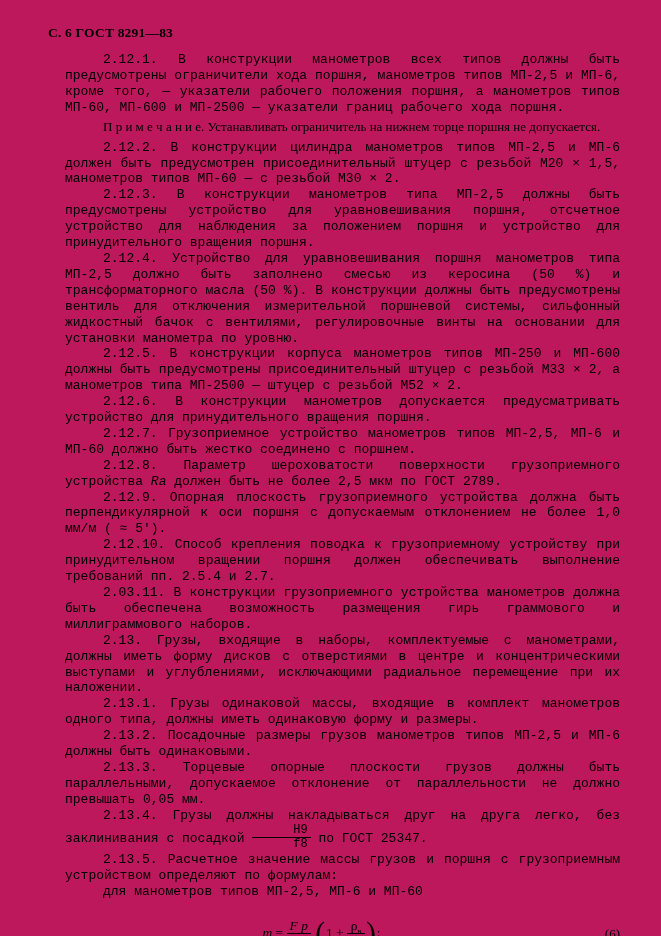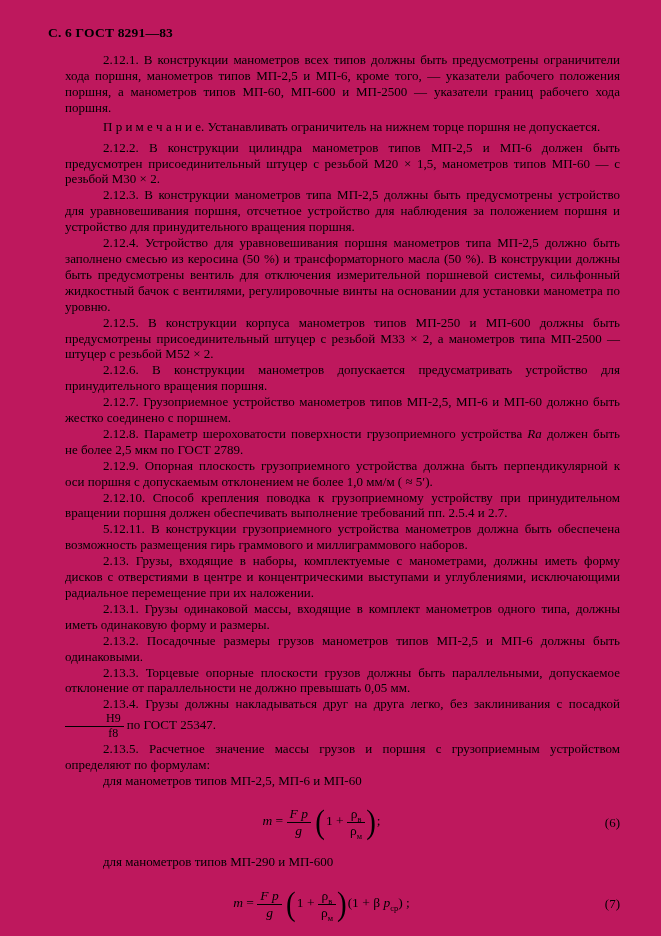--- a/index.html
+++ b/index.html
@@ -26,20 +26,21 @@
     left: 65px;
     top: 52px;
     width: 555px;
     font-size: 13px;
     line-height: 15.9px;
   }
   p.para, p.plain {
     margin: 0;
     text-indent: 38px;
     text-align: justify;
+    font-family: Liberation Mono, monospace;
   }
   p.plain { text-align: left; }
   p.note {
     margin: 4px 0 6px 0;
     text-indent: 38px;
     font-size: 13px;
     line-height: 14px;
     text-align: justify;
   }
   .it { font-style: italic; }
@@ -93,21 +94,21 @@
       <p class="note">П р и м е ч а н и е.  Устанавливать ограничитель на нижнем торце поршня не допускается.</p>
       <p class="para">2.12.2.  В конструкции цилиндра манометров типов МП-2,5 и МП-6 должен быть предусмотрен присоединительный штуцер с резьбой М20 × 1,5, манометров типов МП-60 — с резьбой М30 × 2.</p>
       <p class="para">2.12.3.  В конструкции манометров типа МП-2,5 должны быть предусмотрены устройство для уравновешивания поршня, отсчетное устройство для наблюдения за положением поршня и устройство для принудительного вращения поршня.</p>
       <p class="para">2.12.4.  Устройство для уравновешивания поршня манометров типа МП-2,5 должно быть заполнено смесью из керосина (50 %) и трансформаторного масла (50 %). В конструкции должны быть предусмотрены вентиль для отключения измерительной поршневой системы, сильфонный жидкостный бачок с вентилями, регулировочные винты на основании для установки манометра по уровню.</p>
       <p class="para">2.12.5.  В конструкции корпуса манометров типов МП-250 и МП-600 должны быть предусмотрены присоединительный штуцер с резьбой М33 × 2, а манометров типа МП-2500 — штуцер с резьбой М52 × 2.</p>
       <p class="para">2.12.6.  В конструкции манометров допускается предусматривать устройство для принудительного вращения поршня.</p>
       <p class="para">2.12.7.  Грузоприемное устройство манометров типов МП-2,5, МП-6 и МП-60 должно быть жестко соединено с поршнем.</p>
       <p class="para">2.12.8.  Параметр шероховатости поверхности грузоприемного устройства <span class="it">Ra</span> должен быть не более 2,5 мкм по ГОСТ 2789.</p>
       <p class="para">2.12.9.  Опорная плоскость грузоприемного устройства должна быть перпендикулярной к оси поршня с допускаемым отклонением не более 1,0 мм/м ( ≈ 5′).</p>
       <p class="para">2.12.10.  Способ крепления поводка к грузоприемному устройству при принудительном вращении поршня должен обеспечивать выполнение требований пп. 2.5.4 и 2.7.</p>
-      <p class="para">5.12.11.  В конструкции грузоприемного устройства манометров должна быть обеспечена возможность размещения гирь граммового и миллиграммового наборов.</p>
+      <p class="para">2.03.11.  В конструкции грузоприемного устройства манометров должна быть обеспечена возможность размещения гирь граммового и миллиграммового наборов.</p>
       <p class="para">2.13.  Грузы, входящие в наборы, комплектуемые с манометрами, должны иметь форму дисков с отверстиями в центре и концентрическими выступами и углублениями, исключающими радиальное перемещение при их наложении.</p>
       <p class="para">2.13.1.  Грузы одинаковой массы, входящие в комплект манометров одного типа, должны иметь одинаковую форму и размеры.</p>
       <p class="para">2.13.2.  Посадочные размеры грузов манометров типов МП-2,5 и МП-6 должны быть одинаковыми.</p>
       <p class="para">2.13.3.  Торцевые опорные плоскости грузов должны быть параллельными, допускаемое отклонение от параллельности не должно превышать 0,05 мм.</p>
       <p class="para">2.13.4.  Грузы должны накладываться друг на друга легко, без заклинивания с посадкой <span class="frac small"><span class="num">H9</span><span class="den">f8</span></span> по ГОСТ 25347.</p>
       <p class="para">2.13.5.  Расчетное значение массы грузов и поршня с грузоприемным устройством определяют по формулам:</p>
       <p class="plain">для манометров типов МП-2,5, МП-6 и МП-60</p>
       <div class="formula-row">
         <span class="formula"><span class="it">m</span> = <span class="frac it"><span class="num">F p</span><span class="den">g</span></span>  <span class="bigparen">(</span>1 + <span class="frac"><span class="num">ρ<sub>в</sub></span><span class="den">ρ<sub>м</sub></span></span><span class="bigparen">)</span>;</span>
         <span class="formula-number">(6)</span>

